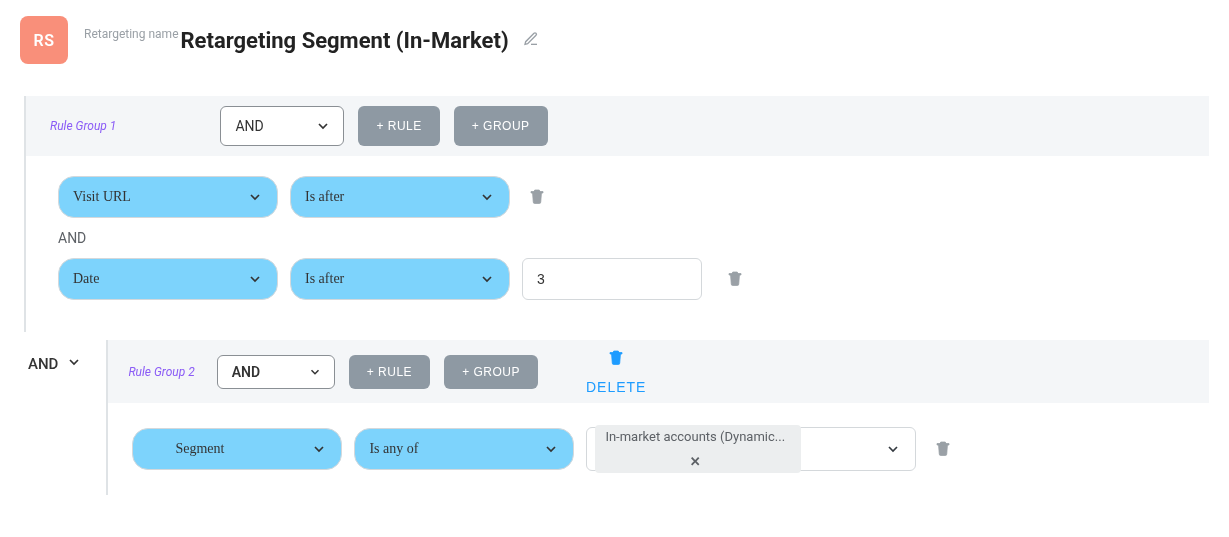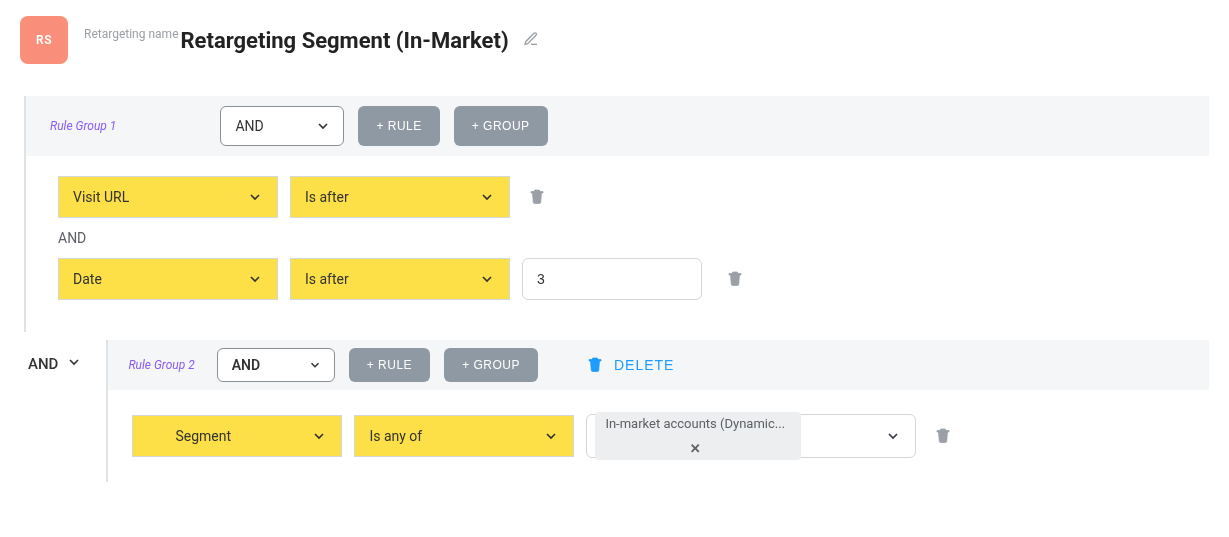--- a/index.html
+++ b/index.html
@@ -12,21 +12,21 @@
     }
 
     
     .header { display: flex; align-items: center; gap: 16px; margin-bottom: 32px; }
     .avatar {
       width: 48px; height: 48px;
       background: #f98f7a;
       color: #fff;
       border-radius: 8px;
       display: flex; align-items: center; justify-content: center;
-      font-weight: 600; font-size: 12px; letter-spacing: 0.5px;
+      font-weight: 600; font-size: 16px; letter-spacing: 0.5px;
     }
     .title-block { display: flex; flex-direction: row; gap: 2px; }
     .title-label { font-size: 12px; color: #9aa0a6; }
     .title-row { display: flex; align-items: center; gap: 10px; }
     .title { font-size: 22px; font-weight: 700; color: #222; }
     .icon-btn { background: none; border: none; cursor: pointer; padding: 4px; color: #9aa0a6; display: inline-flex; }
 
     
     .groups { margin-left: 4px; }
 
@@ -87,31 +87,32 @@
       border: 1px solid #d4d8db;
       border-radius: 6px;
       height: 42px;
       padding: 0 14px;
       font-size: 14px;
       color: #333;
       width: 180px;
     }
 
     .field-select {
-      background: #fde047;
+      background: #7dd3fc;
       border: 1px solid #d4d8db;
-      border-radius: 0;
+      border-radius: 16px;
       height: 42px;
       min-width: 220px;
       padding: 0 40px 0 14px;
       font-size: 14px;
       color: #333;
       display: inline-flex; align-items: center;
       position: relative;
       cursor: pointer;
+      font-family: Liberation Serif, serif;
     }
     .field-select .chev { position: absolute; right: 14px; top: 50%; transform: translateY(-50%); }
 
     .combo {
       background: #fff;
       border: 1px solid #d4d8db;
       border-radius: 6px;
       height: 42px;
       min-width: 270px;
       display: inline-flex; align-items: center;
@@ -287,21 +288,21 @@
           <span class="chev">
             <svg width="14" height="14" viewBox="0 0 24 24" fill="none" stroke-width="2.5">
                 <polyline points="6 9 12 15 18 9"></polyline>
               </svg>
           </span>
         </div>
 
         <button class="pill-btn small">+ RULE</button>
         <button class="pill-btn small">+ GROUP</button>
 
-        <button class="link-btn" style="margin-left:30px;">
+        <button class="link-btn" style="margin-left:30px;flex-direction:column;">
           <span style="color:#1e9cff;">
             <svg width="18" height="18" viewBox="0 0 24 24" fill="currentColor">
                 <path d="M6 7h12l-1 13a2 2 0 01-2 2H9a2 2 0 01-2-2L6 7zM9 4h6l1 2H8l1-2zM4 6h16v2H4z"></path>
               </svg>
           </span>
           <span>DELETE</span>
         </button>
       </div>
 
       <div class="group-body">

